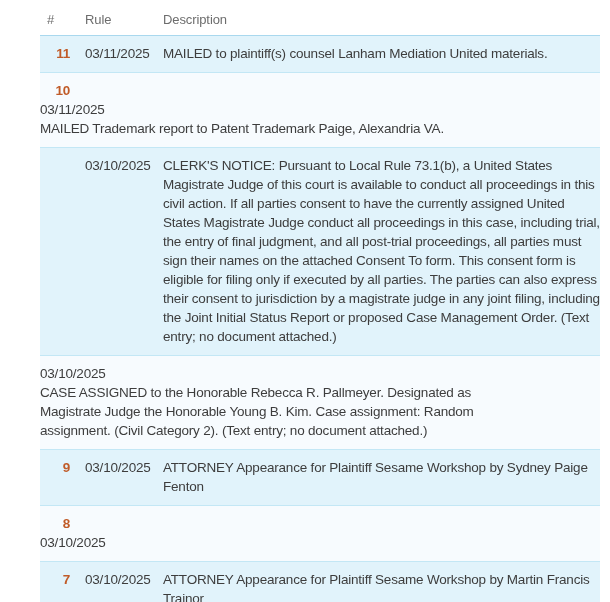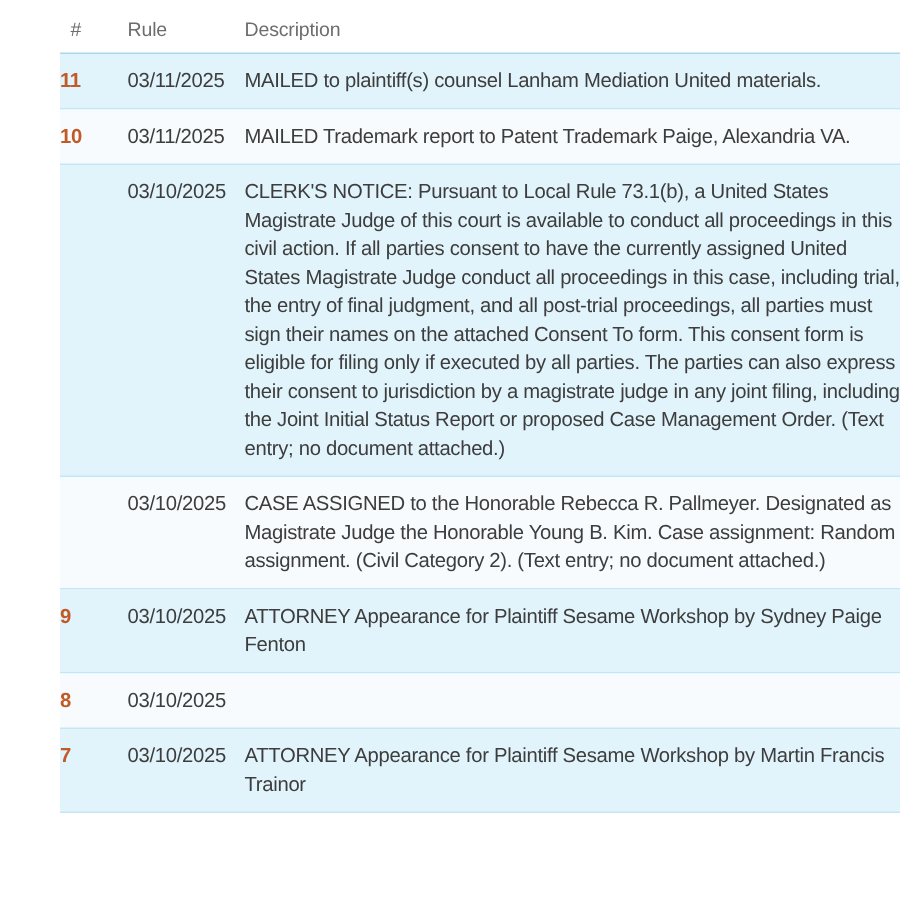--- a/index.html
+++ b/index.html
@@ -28,25 +28,26 @@
   .docket-row {
     display: flex;
     padding: 8px 0 9px 0;
     border-bottom: 1px solid #c3e7f5;
     font-size: 13.5px;
     line-height: 19px;
     letter-spacing: -0.2px;
     color: #3d3d3d;
   }
   .docket-row.row-blue  { background: #e1f3fb; }
-  .docket-row.row-faint { background: #f7fbfe; }
+  .docket-row.row-faint { background: #f7fbfe; flex-direction: column; }
   .cell-num {
     width: 45px;
     box-sizing: border-box;
     padding-right: 15px;
+    text-align: right;
     color: #c05b28;
     font-weight: bold;
     cursor: pointer;
     flex-shrink: 0;
   }
   .cell-date {
     width: 78px;
     flex-shrink: 0;
   }
   .cell-desc {

